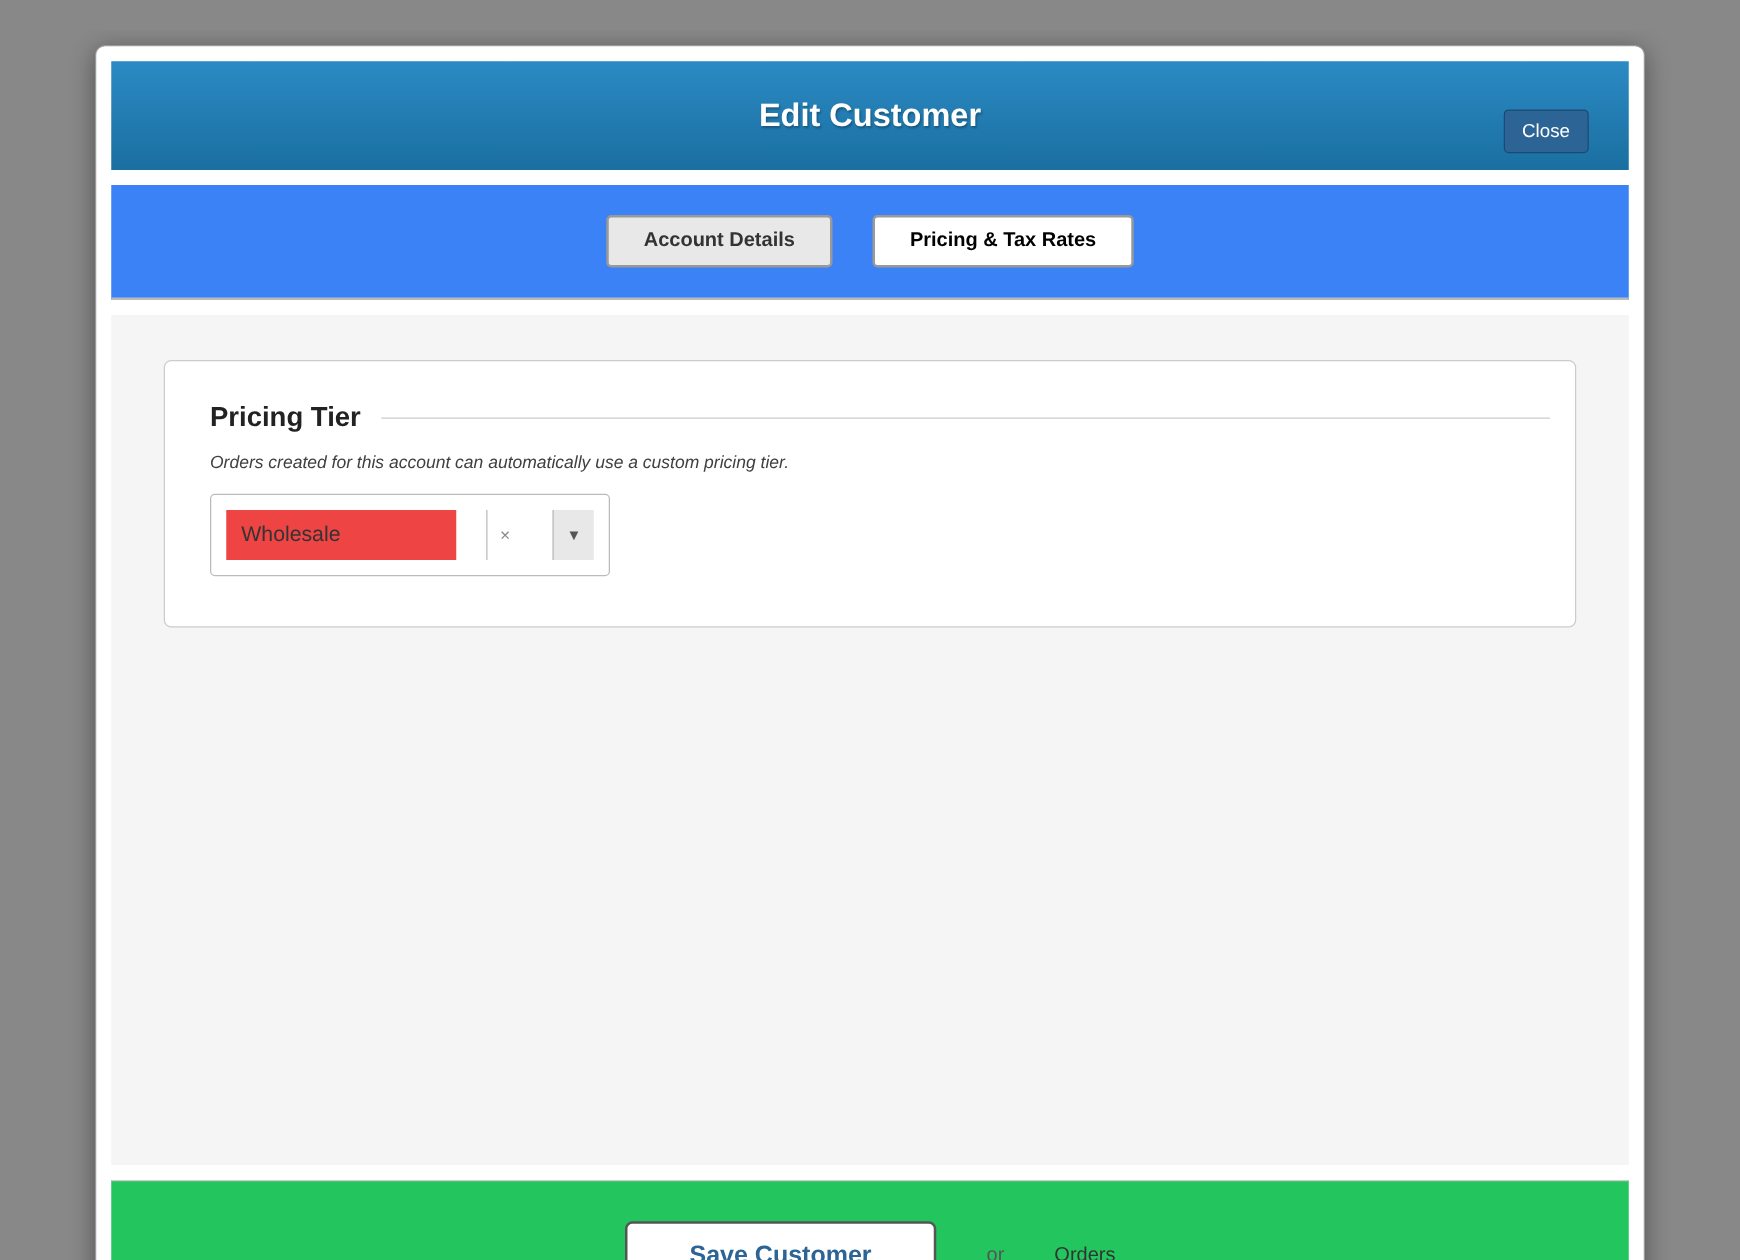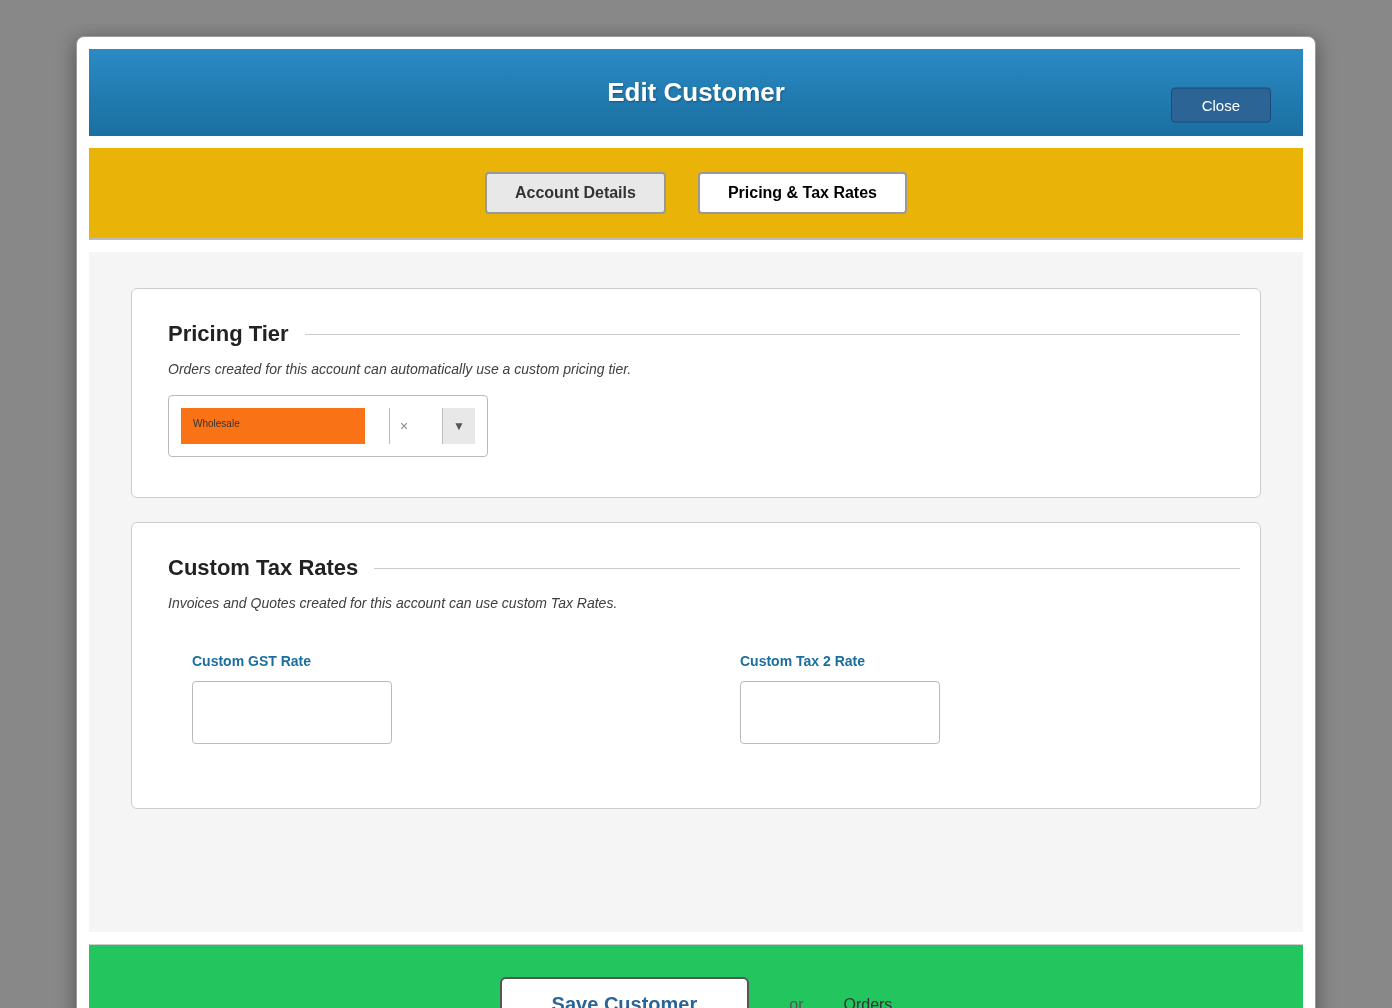--- a/index.html
+++ b/index.html
@@ -35,26 +35,26 @@
     }
     .close-btn {
       position: absolute;
       right: 20px;
       top: 50%;
       transform: translateY(-50%);
       background: #2d6496;
       color: #fff;
       border: 1px solid #1a4a75;
       border-radius: 4px;
-      padding: 8px 30px;
+      padding: 8px 14px;
       font-size: 15px;
       cursor: pointer;
     }
     .tab-bar {
-      background: #eab308;
+      background: #3b82f6;
       padding: 12px 20px;
       display: flex;
       gap: 8px;
       justify-content: center;
       border-bottom: 2px solid #bbb;
     }
     .tab-btn {
       padding: 10px 28px;
       border: 2px solid #999;
       border-radius: 4px;
@@ -110,23 +110,23 @@
       align-items: stretch;
       width: 320px;
       border: 1px solid #bbb;
       border-radius: 4px;
       overflow: hidden;
       background: #fff;
     }
     .select-value {
       flex: 1;
       padding: 10px 12px;
-      font-size: 10px;
+      font-size: 17px;
       color: #333;
-      background: #f97316;
+      background: #ef4444;
     }
     .select-clear {
       padding: 10px 10px;
       background: #fff;
       border-left: 1px solid #bbb;
       color: #888;
       cursor: pointer;
       font-size: 14px;
       display: flex;
       align-items: center;
@@ -222,43 +222,20 @@
     <div class="section-box">
       <div class="section-title">Pricing Tier</div>
       <p class="section-desc">Orders created for this account can automatically use a custom pricing tier.</p>
       <div class="select-wrapper">
         <div class="select-value">Wholesale</div>
         <div class="select-clear">×</div>
         <div class="select-arrow">▼</div>
       </div>
     </div>
 
-    <div class="section-box">
-      <div class="section-title">Custom Tax Rates</div>
-      <p class="section-desc">Invoices and Quotes created for this account can use custom Tax Rates.</p>
-
-      <div class="tax-rates-grid">
-
-        <div>
-          <div class="tax-field-label">Custom GST Rate</div>
-          <div class="tax-input-wrapper">
-            <input type="text" class="tax-input" value="" style="">
-
-          </div>
-        </div>
-
-        <div>
-          <div class="tax-field-label">Custom Tax 2 Rate</div>
-          <div class="tax-input-wrapper">
-            <input type="text" class="tax-input" value="" style="">
-
-          </div>
-        </div>
-      </div>
-    </div>
 
   </div>
 
   <div class="modal-footer">
     <button class="save-btn">Save Customer</button>
     <span class="or-text">or</span>
     <button class="cancel-link">Orders</button>
   </div>
 </div>
 

